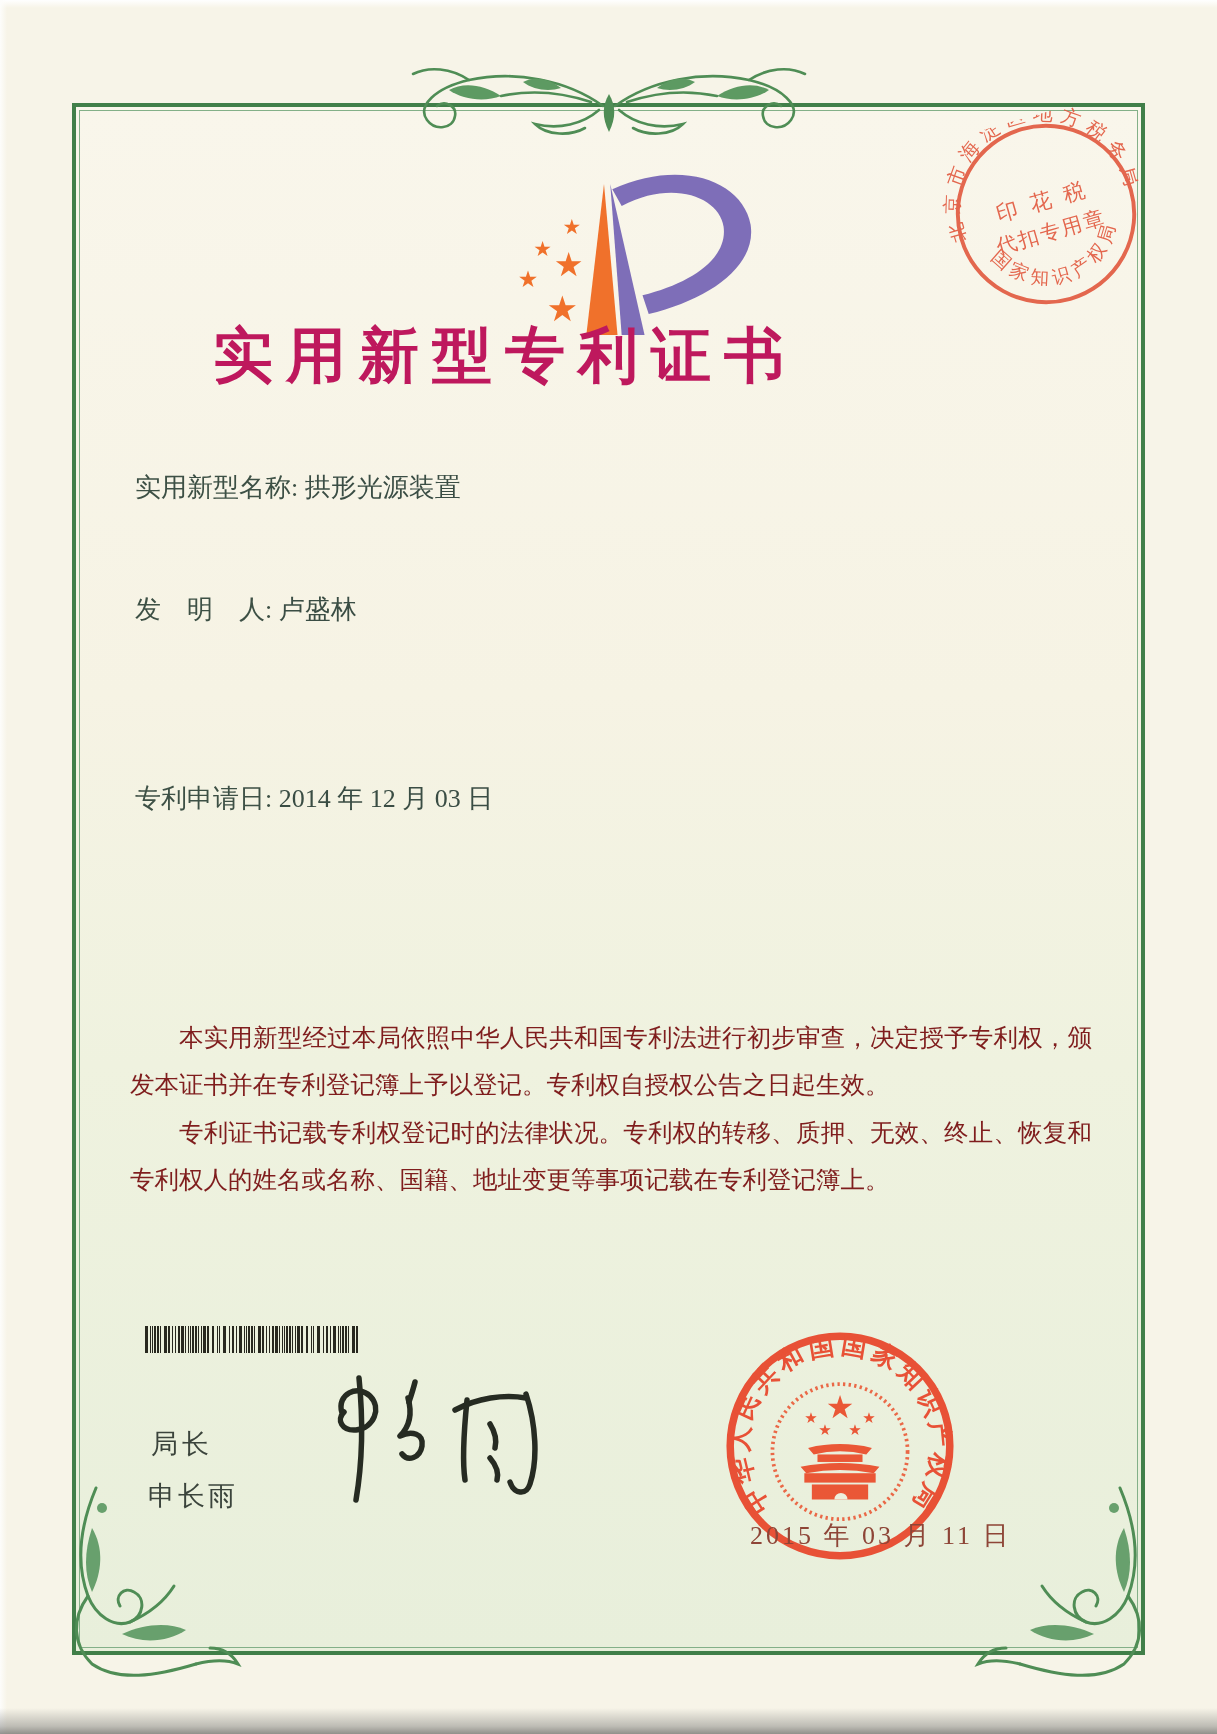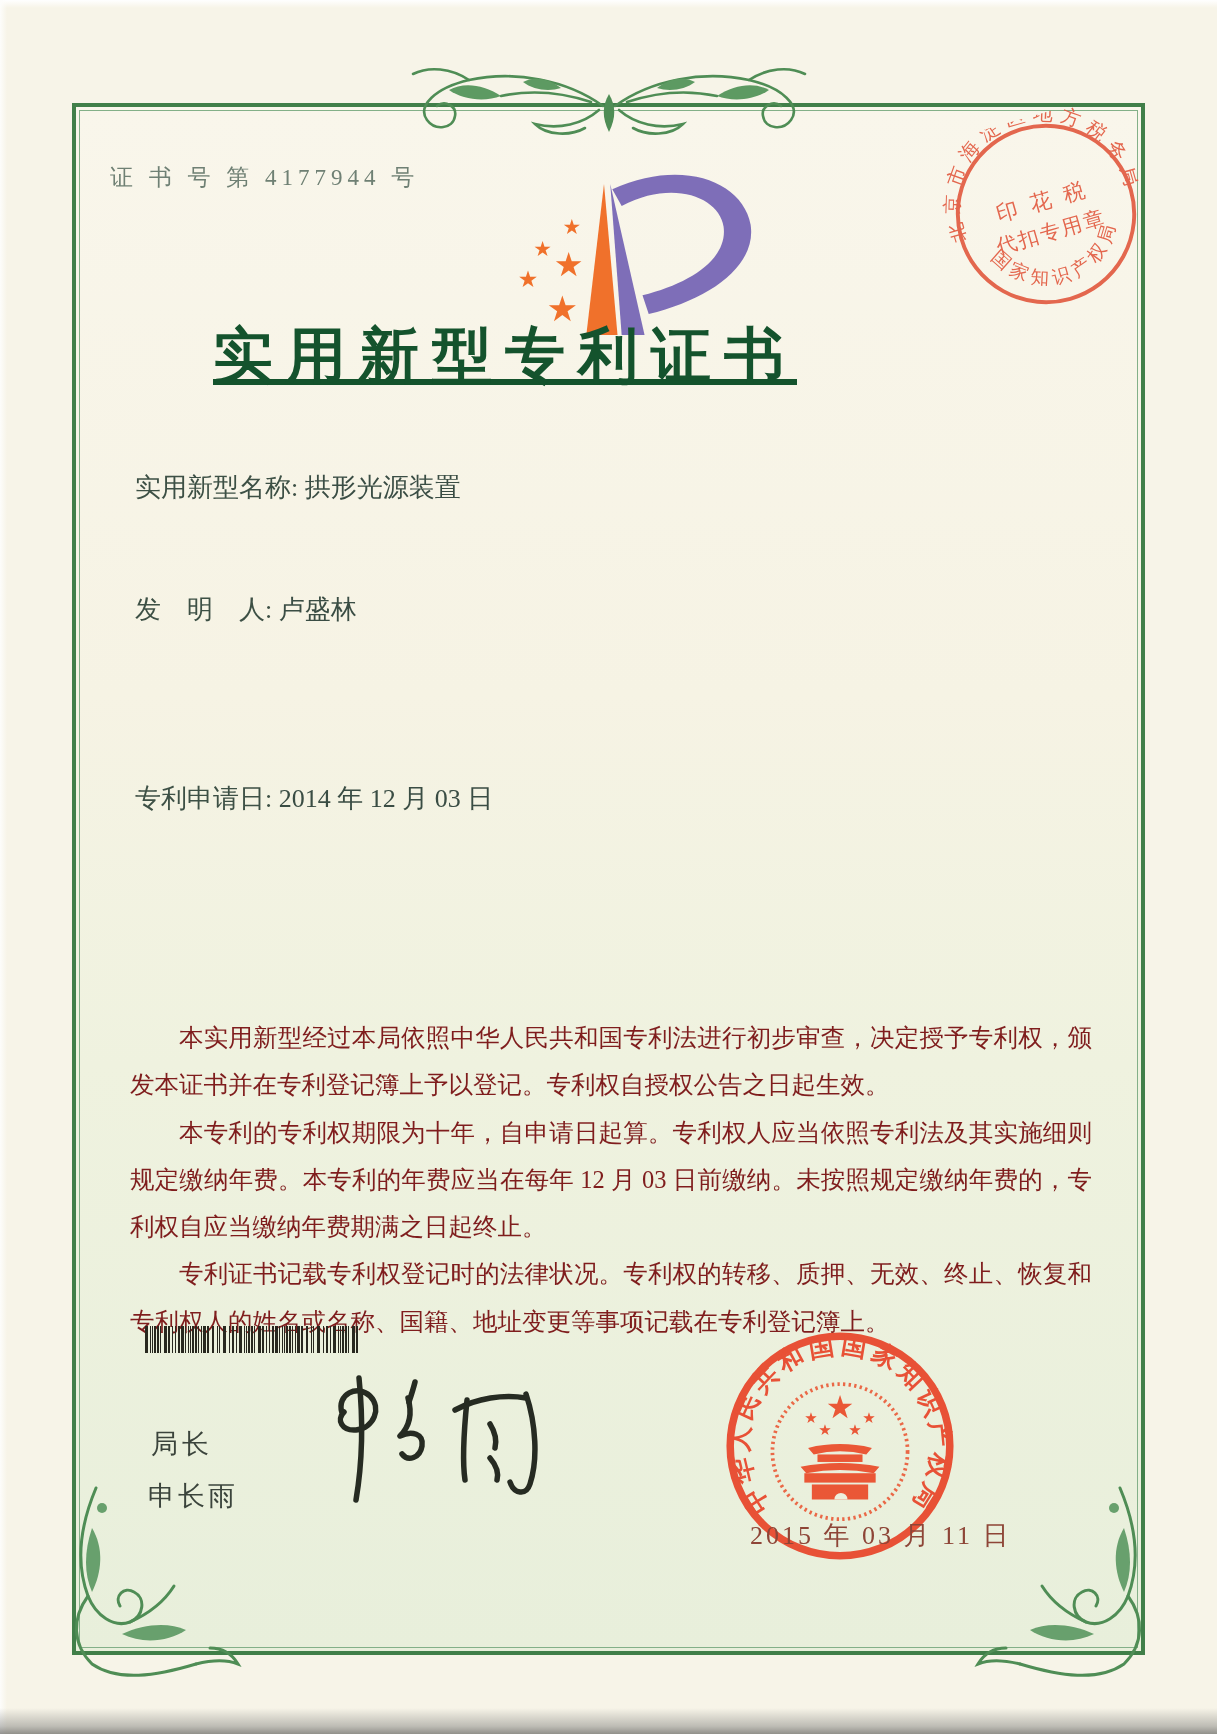--- a/index.html
+++ b/index.html
@@ -25,21 +25,21 @@
   .frame-inner{position:absolute;left:3px;top:3px;right:3px;bottom:3px;border:1px solid #83b088;}
   .waves{position:absolute;left:76px;top:107px;}
 
   .cert-number{
     position:absolute;left:110px;top:162px;font-size:23px;letter-spacing:5px;color:#6f8074;
   }
   .tax-stamp{position:absolute;left:948px;top:116px;transform:rotate(-16deg);opacity:.92;}
   .logo{position:absolute;left:505px;top:156px;}
   .cert-title{
     position:absolute;left:72px;top:316px;width:866px;text-align:center;
-    font-size:60px;font-weight:bold;letter-spacing:13px;color:#14532d;text-decoration:underline;
+    font-size:60px;font-weight:bold;letter-spacing:13px;color:#be185d;
   }
   .field{position:absolute;left:135px;font-size:26px;color:#3d5045;}
   .field .fvalue{color:#3a4d44;}
   .body-text{position:absolute;left:130px;top:1014px;width:962px;font-size:24.5px;
     line-height:1.93;color:#7f1d1d;text-align:justify;}
   .body-text p{margin:0;text-indent:2em;}
   .barcode{position:absolute;left:145px;top:1326px;width:302px;height:27px;overflow:hidden;white-space:nowrap;}
   .barcode i{display:inline-block;height:100%;background:#28281f;vertical-align:top;}
   .director-label{position:absolute;left:151px;top:1426px;font-size:27px;color:#3b443c;
     font-family:Liberation Serif, serif;letter-spacing:4px;}
@@ -103,21 +103,20 @@
       <path fill="#68a06d" stroke="none" d="M66,60 C58,84 58,106 66,124 C76,104 78,80 66,60 Z"></path>
       <path fill="#68a06d" stroke="none" d="M96,166 C118,156 142,154 160,162 C142,174 116,176 96,166 Z"></path>
       <path d="M104,154 C122,146 138,134 148,118"></path>
       <circle cx="76" cy="40" r="5" fill="#68a06d" stroke="none"></circle>
     </g>
   </svg>
   <svg class="corner-right" width="220" height="220" viewBox="0 0 220 220" aria-hidden="true">
     <use href="#cornerFl" transform="translate(220,0) scale(-1,1)"></use>
   </svg>
 
-  <div class="cert-number">证 书 号 第 4177944 号</div>
 
   <svg class="tax-stamp" width="196" height="196" viewBox="0 0 200 200">
     <defs>
       <path id="tsTop" d="M 16,108 A 86,86 0 1 1 184,108"></path>
       <path id="tsBottom" d="M 30,116 A 72,72 0 0 0 170,116"></path>
     </defs>
     <circle cx="100" cy="100" r="90" fill="none" stroke="#e25b41" stroke-width="4"></circle>
     <text font-size="20" fill="#e25b41" letter-spacing="7">
       <textPath href="#tsTop" startOffset="50%" text-anchor="middle">北京市海淀区地方税务局</textPath>
     </text>
@@ -148,21 +147,20 @@
   </div>
   <div class="field" style="top:592px">
     <span class="flabel">发　明　人: </span><span class="fvalue">卢盛林</span>
   </div>
   <div class="field" style="top:781px">
     <span class="flabel">专利申请日: </span><span class="fvalue">2014 年 12 月 03 日</span>
   </div>
 
   <div class="body-text">
     <p>本实用新型经过本局依照中华人民共和国专利法进行初步审查，决定授予专利权，颁发本证书并在专利登记簿上予以登记。专利权自授权公告之日起生效。</p>
-    <p>本专利的专利权期限为十年，自申请日起算。专利权人应当依照专利法及其实施细则规定缴纳年费。本专利的年费应当在每年 12 月 03 日前缴纳。未按照规定缴纳年费的，专利权自应当缴纳年费期满之日起终止。</p>
     <p>专利证书记载专利权登记时的法律状况。专利权的转移、质押、无效、终止、恢复和专利权人的姓名或名称、国籍、地址变更等事项记载在专利登记簿上。</p>
   </div>
 
   <div class="barcode"><i style="width:3px;margin-right:2px"></i><i style="width:1px;margin-right:1px"></i><i style="width:1px;margin-right:1px"></i><i style="width:2px;margin-right:1px"></i><i style="width:2px;margin-right:1px"></i><i style="width:1px;margin-right:3px"></i><i style="width:3px;margin-right:1px"></i><i style="width:2px;margin-right:2px"></i><i style="width:1px;margin-right:2px"></i><i style="width:1px;margin-right:2px"></i><i style="width:2px;margin-right:1px"></i><i style="width:3px;margin-right:1px"></i><i style="width:1px;margin-right:2px"></i><i style="width:1px;margin-right:1px"></i><i style="width:1px;margin-right:1px"></i><i style="width:2px;margin-right:1px"></i><i style="width:2px;margin-right:1px"></i><i style="width:1px;margin-right:2px"></i><i style="width:1px;margin-right:1px"></i><i style="width:3px;margin-right:1px"></i><i style="width:2px;margin-right:3px"></i><i style="width:2px;margin-right:3px"></i><i style="width:1px;margin-right:1px"></i><i style="width:1px;margin-right:3px"></i><i style="width:3px;margin-right:3px"></i><i style="width:1px;margin-right:2px"></i><i style="width:2px;margin-right:2px"></i><i style="width:1px;margin-right:2px"></i><i style="width:3px;margin-right:2px"></i><i style="width:1px;margin-right:1px"></i><i style="width:1px;margin-right:1px"></i><i style="width:2px;margin-right:1px"></i><i style="width:2px;margin-right:1px"></i><i style="width:1px;margin-right:3px"></i><i style="width:3px;margin-right:1px"></i><i style="width:2px;margin-right:2px"></i><i style="width:1px;margin-right:2px"></i><i style="width:1px;margin-right:2px"></i><i style="width:2px;margin-right:1px"></i><i style="width:3px;margin-right:1px"></i><i style="width:1px;margin-right:2px"></i><i style="width:1px;margin-right:1px"></i><i style="width:1px;margin-right:1px"></i><i style="width:2px;margin-right:1px"></i><i style="width:2px;margin-right:1px"></i><i style="width:1px;margin-right:2px"></i><i style="width:1px;margin-right:1px"></i><i style="width:3px;margin-right:1px"></i><i style="width:2px;margin-right:3px"></i><i style="width:2px;margin-right:3px"></i><i style="width:1px;margin-right:1px"></i><i style="width:1px;margin-right:3px"></i><i style="width:3px;margin-right:3px"></i><i style="width:1px;margin-right:2px"></i><i style="width:2px;margin-right:2px"></i><i style="width:1px;margin-right:2px"></i><i style="width:3px;margin-right:2px"></i><i style="width:1px;margin-right:1px"></i><i style="width:1px;margin-right:1px"></i><i style="width:2px;margin-right:1px"></i><i style="width:2px;margin-right:1px"></i><i style="width:1px;margin-right:3px"></i><i style="width:3px;margin-right:1px"></i><i style="width:2px;margin-right:2px"></i></div>
 
   <div class="director-label">局长</div>
   <div class="director-name">申长雨</div>
 
   <svg class="signature" width="265" height="145" viewBox="0 0 265 145" aria-hidden="true">
     <g stroke="#262b22" stroke-width="5.5" fill="none" stroke-linecap="round" stroke-linejoin="round">

